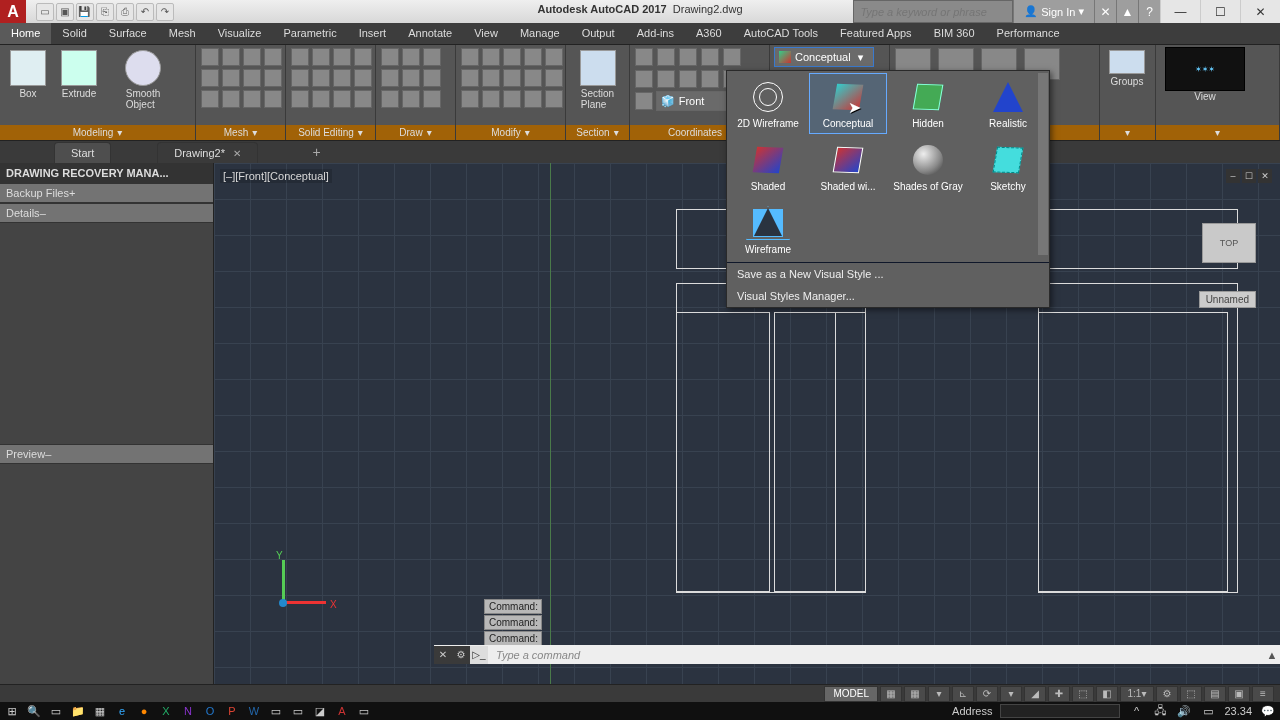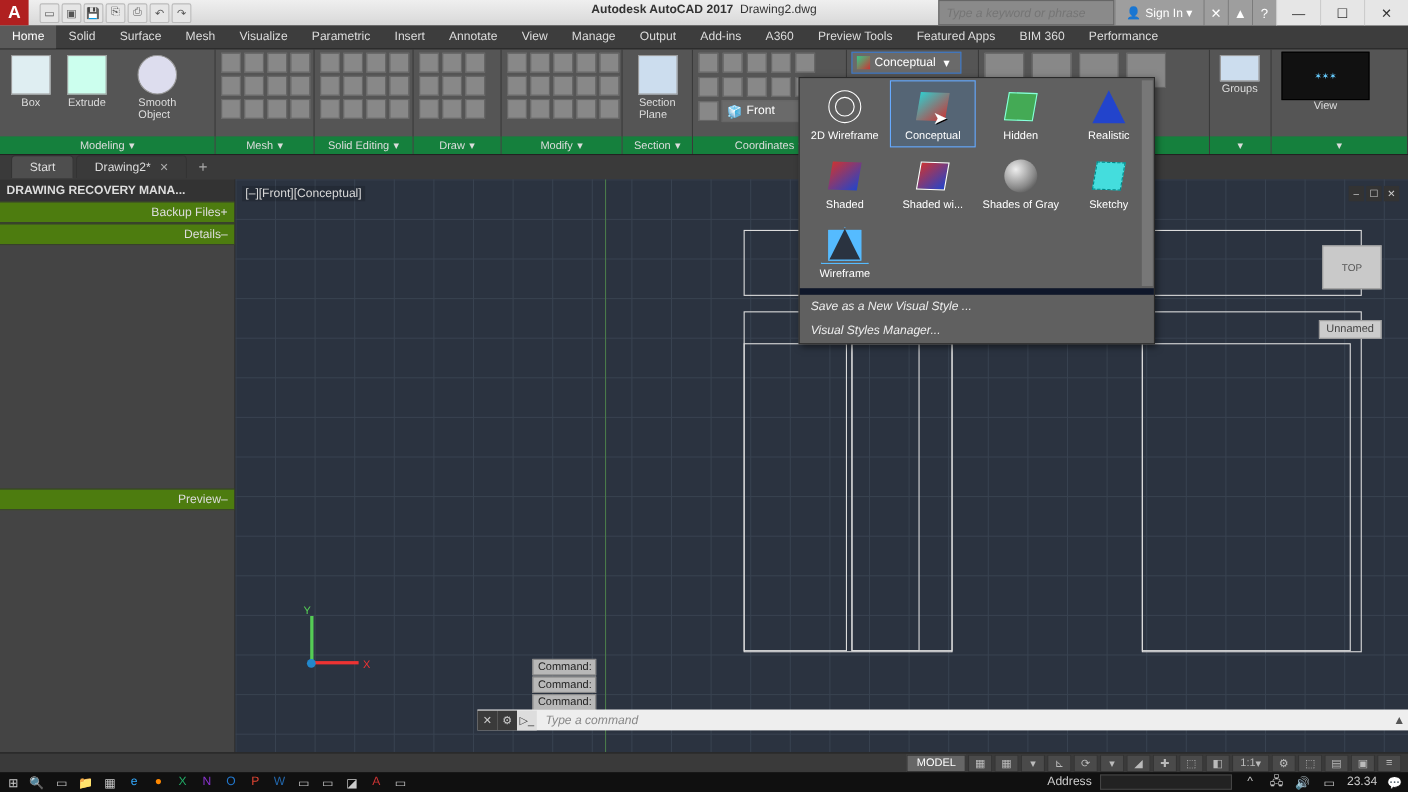--- a/index.html
+++ b/index.html
@@ -20,40 +20,40 @@
 
 
 .ribbon-tabs { height: 22px; background: #3d3d3d; display: flex; font-size: 11px; color: #ddd; border-bottom: 1px solid #222; }
 .ribbon-tabs .tab { padding: 4px 11px; cursor: default; }
 .ribbon-tabs .tab.active { background: #5a5a5a; color: #fff; }
 
 
 .ribbon { height: 96px; background: #555; display: flex; border-bottom: 1px solid #222; font-size: 10px; color: #ddd; position: relative; }
 .panel { border-right: 1px solid #3a3a3a; display: flex; flex-direction: column; padding: 2px 4px 0 4px; }
 .panel-row { display: flex; gap: 3px; flex: 1; align-items: flex-start;}
-.panel-title { font-size: 10px; text-align: center; color: #ddd; padding: 2px 0; background: #15803d; margin: 0 -4px; display:flex; align-items:center; justify-content:center; gap:4px; }
+.panel-title { font-size: 10px; text-align: center; color: #ddd; padding: 2px 0; background: #a16207; margin: 0 -4px; display:flex; align-items:center; justify-content:center; gap:4px; }
 .big-btn { display:flex; flex-direction:column; align-items:center; width:48px; }
 .big-btn .ico { width:36px; height:36px; background:#7aa; margin:3px auto 2px; border:1px solid #999; }
 .small-ico { width:18px; height:18px; background:#888; border:1px solid #666; display:inline-block; margin:1px;}
 .small-grid { display:grid; grid-template-columns: repeat(4, 20px); grid-auto-rows: 20px; gap:1px; }
 .vs-drop { width:100px; height:20px; background:#6a6a6a; border:1px solid #3a7acf; color:#fff; font-size:11px; padding:1px 4px; display:flex; align-items:center; gap:4px;}
 .vs-drop .vs-swatch{width:12px;height:12px;background:linear-gradient(135deg,#3c8,#c33);}
 
 
-.file-tabs { height: 22px; background: #3a3a3a; display:flex; align-items:flex-start; font-size:11px; }
+.file-tabs { height: 22px; background: #3a3a3a; display:flex; align-items:center; font-size:11px;gap:44px; }
 .file-tabs .ft { padding: 4px 16px; background:#4e4e4e; color:#ddd; border-top-left-radius:4px; border-top-right-radius:4px; margin-right:2px; border:1px solid #333; border-bottom:none;}
 .file-tabs .ft.active { background:#3a3a3a; }
 .file-tabs .ft-close { font-size:10px; margin-left:8px; color:#aaa;}
 .file-tabs .ft-add { width:20px; text-align:center; color:#aaa; font-size:14px; padding:2px 8px;}
 
 
 .main { position:absolute; top:163px; left:0; right:0; bottom:36px; display:flex; }
 .side-panel { width:214px; background:#4a4a4a; color:#ddd; font-size:11px; display:flex; flex-direction:column; border-right:1px solid #222;}
 .side-panel .sp-head { background:#333; padding:4px 6px; font-size:11px; font-weight:600;}
-.side-panel .sp-sec { background:#4d7c0f; padding:3px 6px; display:flex; justify-content:flex-end; border-top:1px solid #333; border-bottom:1px solid #333;}
+.side-panel .sp-sec { background:#737373; padding:3px 6px; display:flex; justify-content:flex-start; border-top:1px solid #333; border-bottom:1px solid #333;}
 .side-panel .sp-body { flex:1; background:#444; }
 
 .canvas { flex:1; background:#2b3340; position:relative; overflow:hidden; }
 .canvas .grid { position:absolute; inset:0; background-image:
   linear-gradient(#384250 1px, transparent 1px),
   linear-gradient(90deg,#384250 1px, transparent 1px);
   background-size: 36px 36px; }
 .vport-label { position:absolute; top:6px; left:6px; color:#d8d8d8; font-size:11px; background:rgba(0,0,0,0.15); padding:1px 3px;}
 .vp-buttons { position:absolute; top:6px; right:8px; display:flex; gap:2px;}
 .vp-buttons span { width:14px; height:14px; background:#333; color:#ccc; font-size:9px; display:flex;align-items:center;justify-content:center;}
@@ -76,21 +76,21 @@
 .cmdline .prompt { font-style:italic; padding-left:8px; }
 .cmdline .scroll { margin-left:auto; width:16px; text-align:center; color:#555; }
 
 
 .vs-popup { position:absolute; left:726px; top:70px; width:324px; background:#606060; border:1px solid #2a2a2a; color:#fff; font-size:10px; box-shadow:2px 2px 6px rgba(0,0,0,.5); z-index:10;}
 .vs-grid { display:grid; grid-template-columns: repeat(4, 1fr); padding:2px; gap:2px; }
 .vs-item { display:flex; flex-direction:column; align-items:center; padding:4px 0; border:1px solid transparent;}
 .vs-item.sel { border:1px solid #66aaff; background:#556575;}
 .vs-thumb { width:48px; height:38px; display:flex; align-items:center; justify-content:center; position:relative;}
 .vs-label { font-size:10px; margin-top:2px; white-space:nowrap; max-width:76px; overflow:hidden; text-overflow:ellipsis;}
-.vs-menu { border-top:6px solid #0f172a;font-style:italic; }
+.vs-menu { border-top:1px solid #0f172a; }
 .vs-menu div { padding:5px 10px; font-size:11px; color:#eee; }
 .vs-scroll { position:absolute; right:1px; top:2px; bottom:52px; width:10px; background:#777;}
 .cursor-arrow { position:absolute; left:848px; top:98px; z-index:20; font-size:16px; color:#fff; text-shadow:1px 1px 0 #000; pointer-events:none;}
 
 
 .th-sphere { width:30px; height:30px; border-radius:50%; background:radial-gradient(circle at 35% 30%, #8ff, #1bb 60%, #066);}
 .th-cone { width:0;height:0;border-left:15px solid transparent;border-right:15px solid transparent;border-bottom:30px solid;}
 .th-cube { width:26px;height:26px;transform:rotate(10deg) skewY(-8deg); }
 .th-wire { width:30px;height:30px;border:1px solid #fff; border-radius:50%; position:relative;}
 .th-wire::before{content:"";position:absolute;inset:5px;border:1px solid #fff;border-radius:50%;}
@@ -148,21 +148,21 @@
   <div class="tab">Mesh</div>
   <div class="tab">Visualize</div>
   <div class="tab">Parametric</div>
   <div class="tab">Insert</div>
   <div class="tab">Annotate</div>
   <div class="tab">View</div>
   <div class="tab">Manage</div>
   <div class="tab">Output</div>
   <div class="tab">Add-ins</div>
   <div class="tab">A360</div>
-  <div class="tab">Preview Tools</div>
+  <div class="tab">AutoCAD Tools</div>
   <div class="tab">Featured Apps</div>
   <div class="tab">BIM 360</div>
   <div class="tab">Performance</div>
 </div>
 
 <div class="ribbon">
   <div class="panel" style="width:196px">
     <div class="panel-row">
       <div class="big-btn">
           <div class="ico" style="background:#dfeef2"></div>

